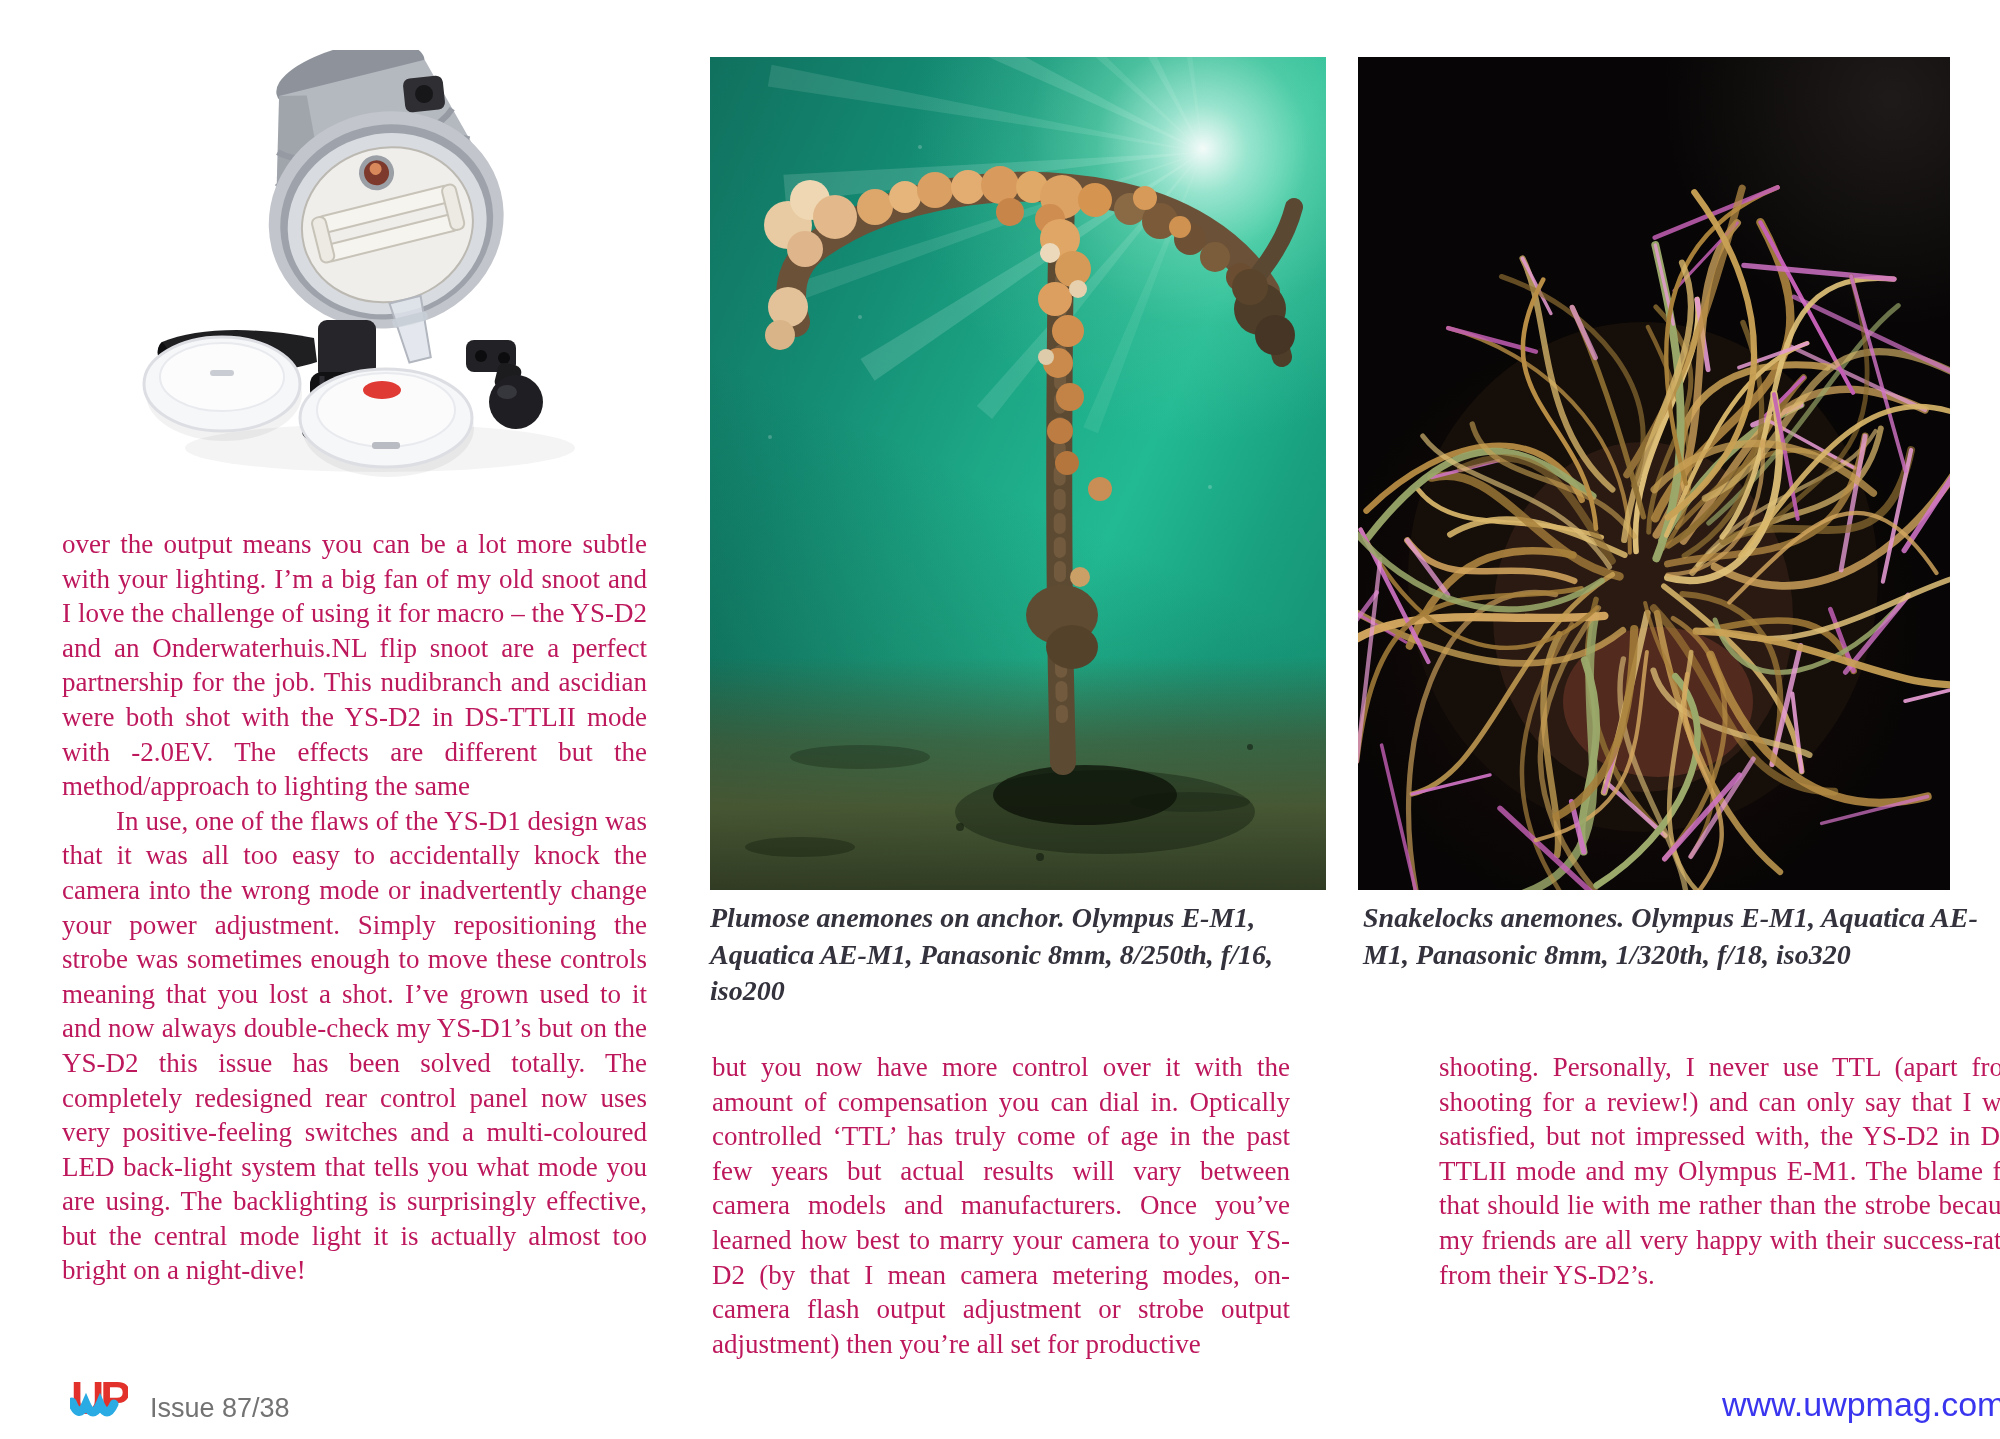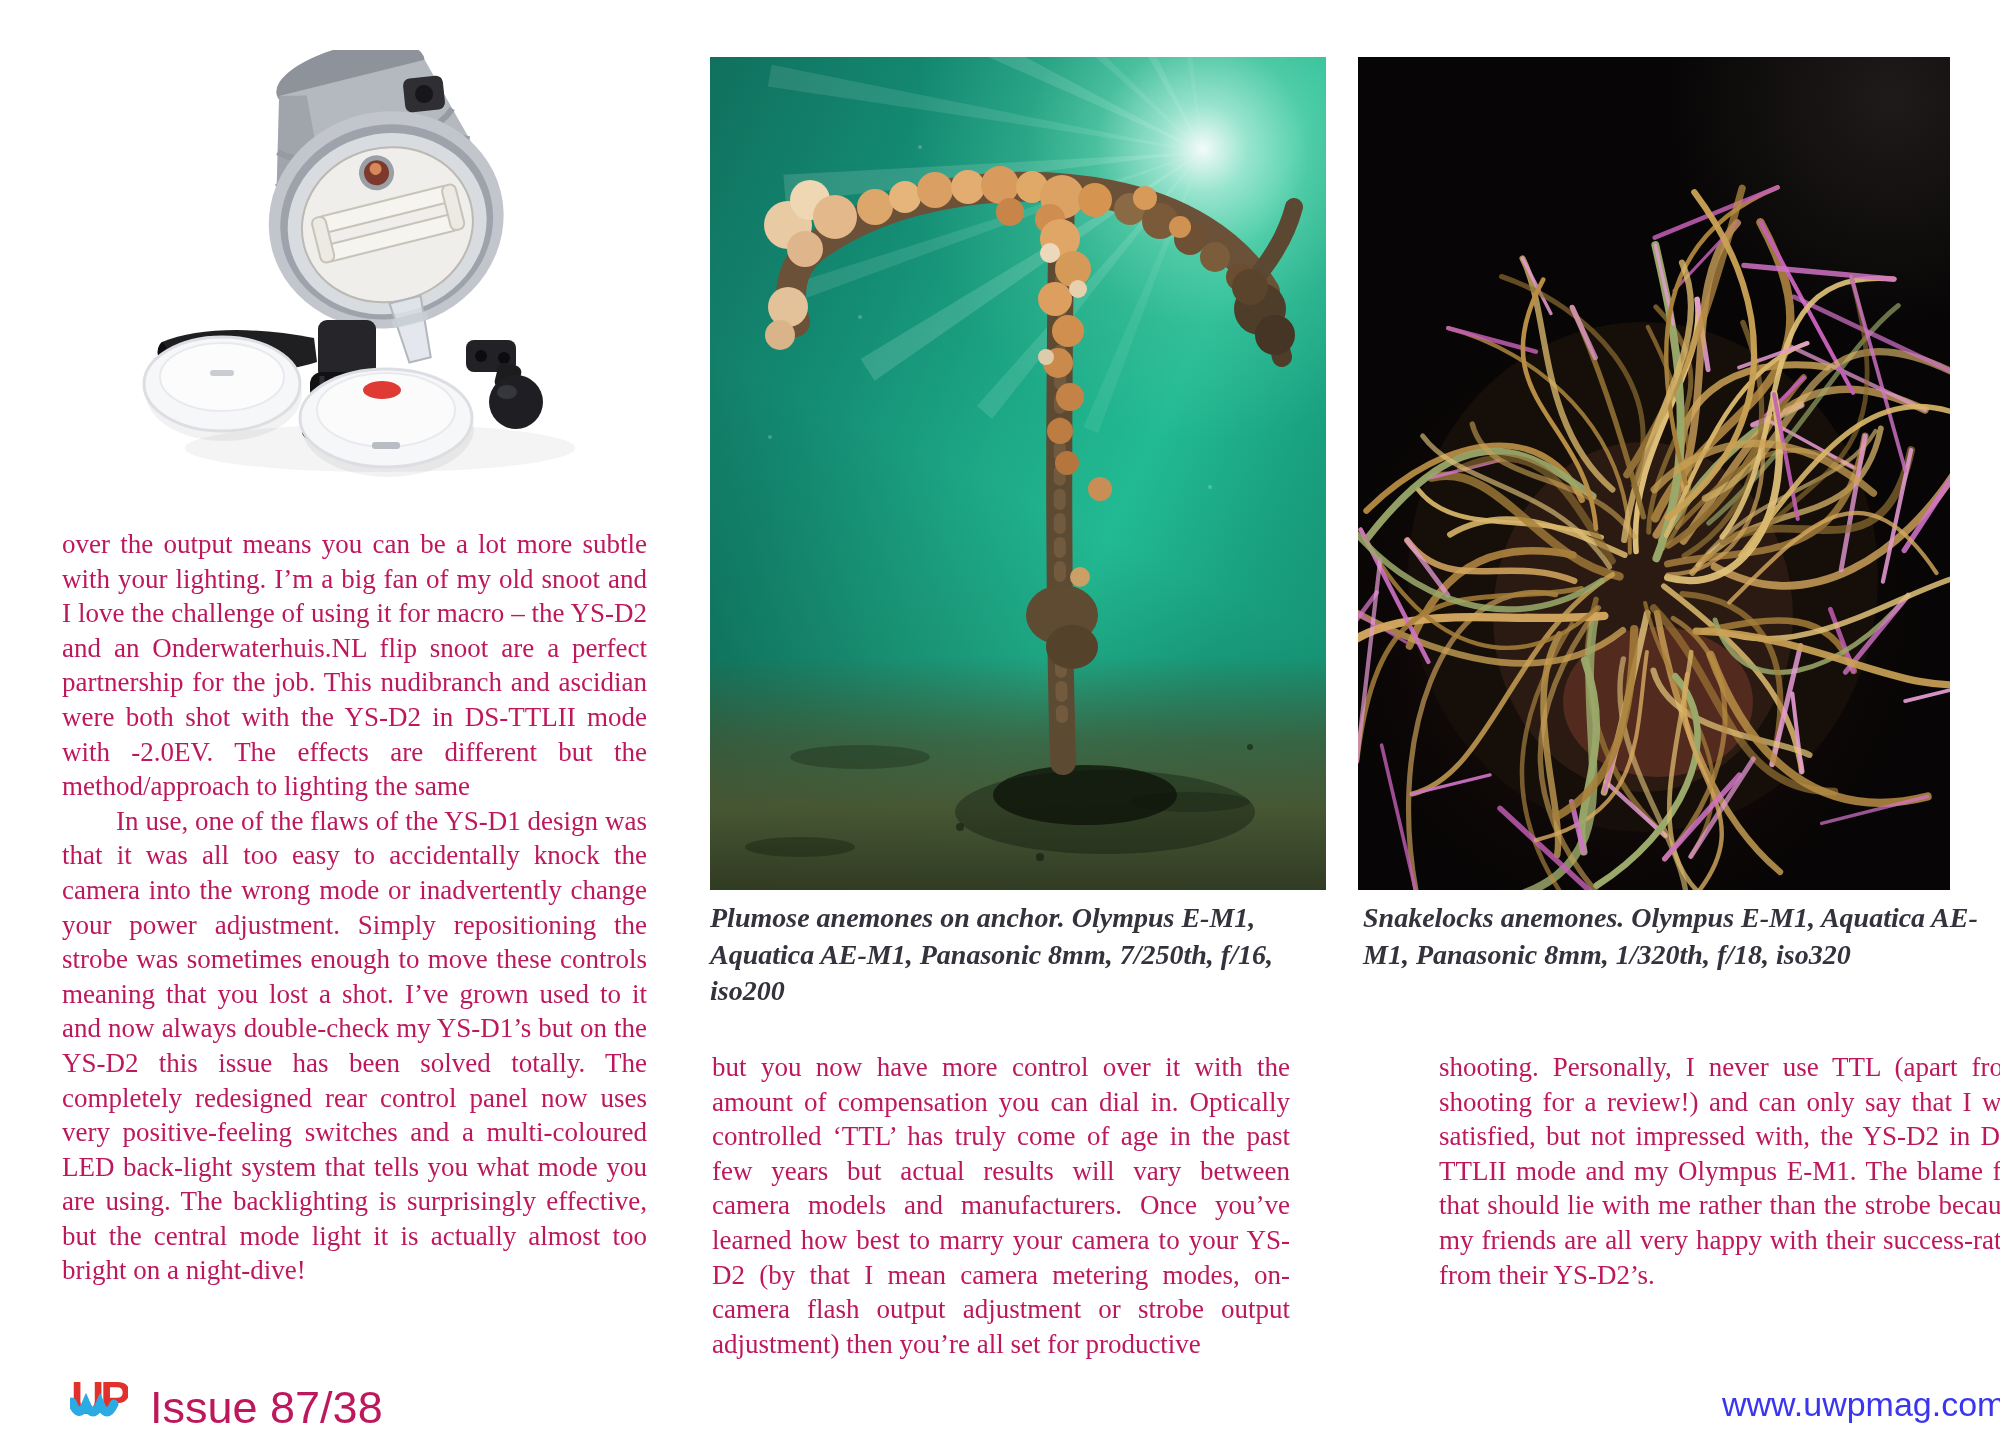--- a/index.html
+++ b/index.html
@@ -25,21 +25,21 @@
   .col p.indent{text-indent:54px;}
   #col-left{left:62px;top:527px;width:585px;}
   #col-mid{left:712px;top:1050px;width:578px;}
   #col-right{left:1439px;top:1050px;width:585px;}
   .caption{position:absolute;font-style:italic;font-weight:bold;font-size:28px;line-height:36.5px;
            color:#34323c;}
   #cap-plumose{left:710px;top:900px;width:610px;}
   #cap-snakelocks{left:1363px;top:900px;width:615px;}
   #footer-logo{position:absolute;left:70px;top:1374px;width:58px;height:52px;}
   #issue-label{position:absolute;left:150px;top:1388px;font-family:"Liberation Sans",sans-serif;
-               font-size:45px;line-height:40px;color:#be185d;}
+               font-size:27px;line-height:40px;color:#737373;}
   #site-url{position:absolute;left:1722px;top:1384px;font-family:"Liberation Sans",sans-serif;
             font-size:34px;line-height:40px;color:#3a35ee;text-decoration:none;cursor:pointer;}
 </style>
 </head>
 <body>
 
 <div id="page">
 
   <div id="figure-product">
     <svg width="485" height="430" viewBox="0 0 485 430" aria-hidden="true">
@@ -316,21 +316,21 @@
           <path d="M 238.0 471.7 C 229.6 361.8 120.5 342.0 185.2 222.6" stroke="#b98e45" stroke-width="4.6" opacity="0.99"></path>
           <path d="M 382.9 498.6 C 461.0 396.1 520.2 306.9 630.5 371.3" stroke="#d8b66b" stroke-width="5.3" opacity="0.91"></path>
           <path d="M 276.2 572.1 C 274.2 654.7 260.6 725.4 198.4 759.7" stroke="#a77f3a" stroke-width="8.1" opacity="0.85"></path>
           <path d="M 285.5 459.9 C 262.3 373.7 237.4 300.6 214.2 250.4" stroke="#8f6f33" stroke-width="5.3" opacity="0.91"></path>
           <path d="M 237.4 300.6 Q 225.8 275.5 214.2 250.4" stroke="#e59bd3" stroke-width="5.1" opacity="0.73"></path>
           <path d="M 309.6 517.6 C 368.1 517.3 409.2 462.6 404.7 383.4" stroke="#d4a75f" stroke-width="4.3" opacity="0.69"></path>
         </g>
     </svg>
   </div>
 
-  <div id="cap-plumose" class="caption">Plumose anemones on anchor. Olympus E-M1, Aquatica AE-M1, Panasonic 8mm, 7/250th, f/16, iso200</div>
+  <div id="cap-plumose" class="caption">Plumose anemones on anchor. Olympus E-M1, Aquatica AE-M1, Panasonic 8mm, 8/250th, f/16, iso200</div>
   <div id="cap-snakelocks" class="caption">Snakelocks anemones. Olympus E-M1, Aquatica AE-M1, Panasonic 8mm, 1/320th, f/18, iso320</div>
 
   <div id="col-left" class="col">
     <p>over the output means you can be a lot more subtle with your lighting. I’m a big fan of my old snoot and I love the challenge of using it for macro – the YS-D2 and an Onderwaterhuis.NL flip snoot are a perfect partnership for the job. This nudibranch and ascidian were both shot with the YS-D2 in DS-TTLII mode with -2.0EV. The effects are different but the method/approach to lighting the same</p>
     <p class="indent">In use, one of the flaws of the YS-D1 design was that it was all too easy to accidentally knock the camera into the wrong mode or inadvertently change your power adjustment. Simply repositioning the strobe was sometimes enough to move these controls meaning that you lost a shot. I’ve grown used to it and now always double-check my YS-D1’s but on the YS-D2 this issue has been solved totally. The completely redesigned rear control panel now uses very positive-feeling switches and a multi-coloured LED back-light system that tells you what mode you are using. The backlighting is surprisingly effective, but the central mode light it is actually almost too bright on a night-dive!</p>
   </div>
   <div id="col-mid" class="col">
     <p>but you now have more control over it with the amount of compensation you can dial in. Optically controlled ‘TTL’ has truly come of age in the past few years but actual results will vary between camera models and manufacturers. Once you’ve learned how best to marry your camera to your YS-D2 (by that I mean camera metering modes, on-camera flash output adjustment or strobe output adjustment) then you’re all set for productive</p>
   </div>
   <div id="col-right" class="col">

